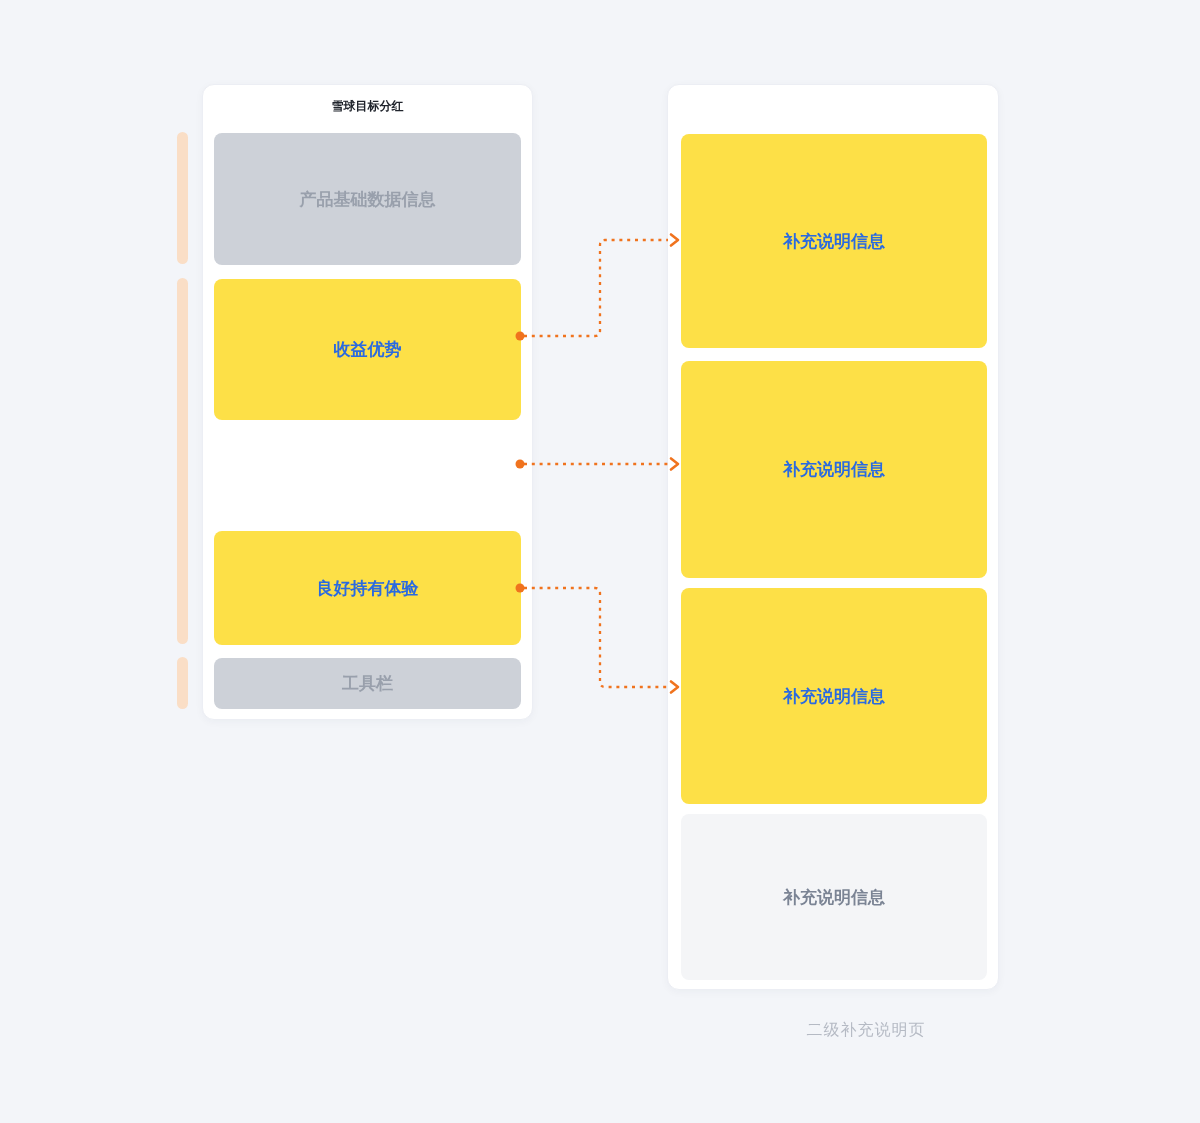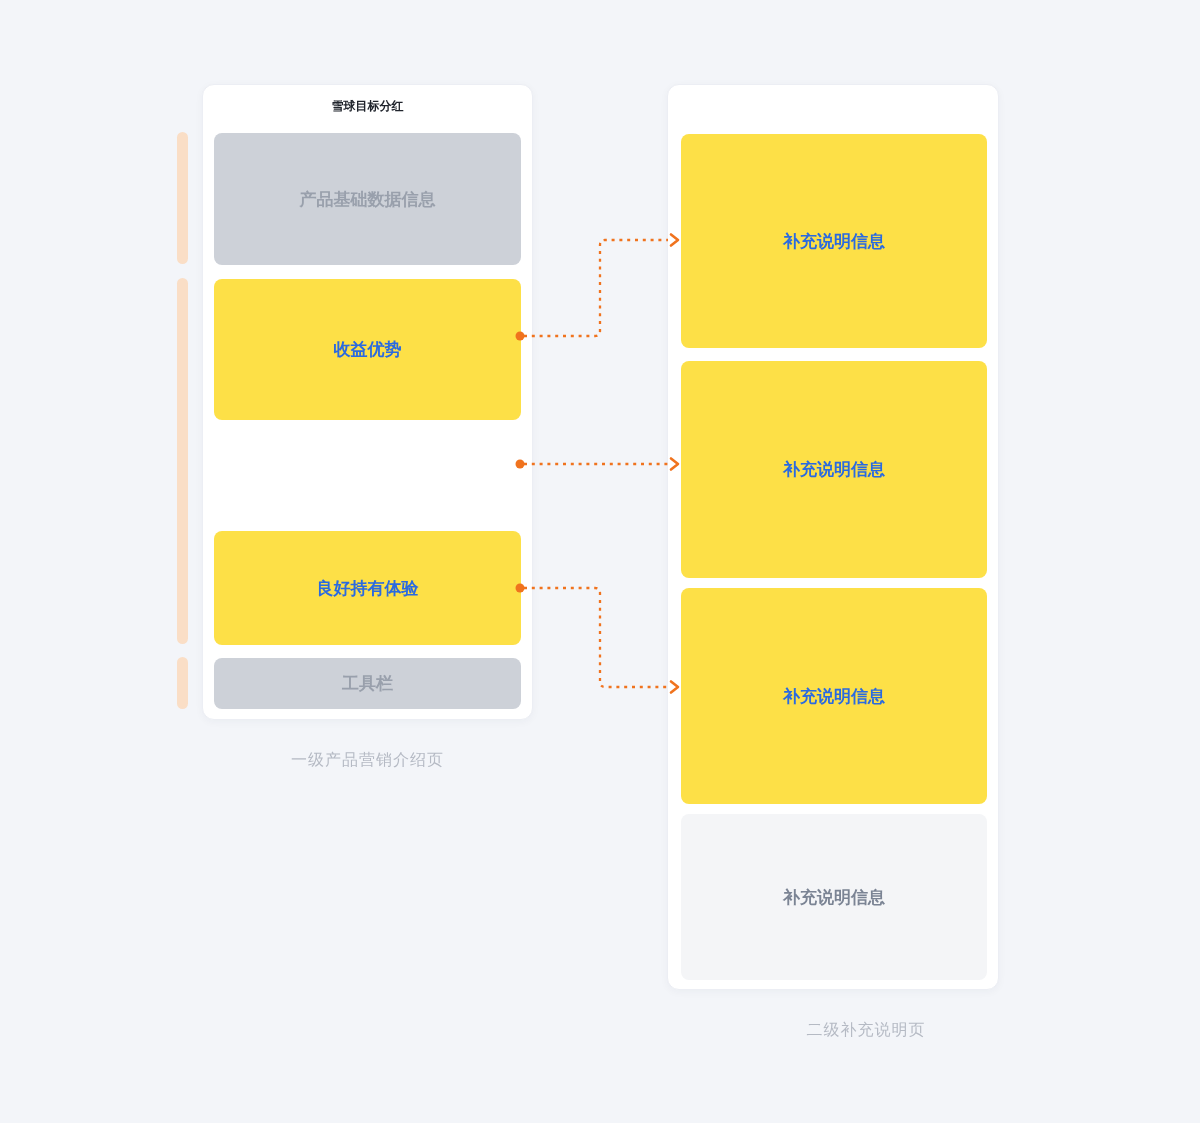--- a/index.html
+++ b/index.html
@@ -76,21 +76,20 @@
   <div class="accent-bar bar-1"></div>
   <div class="accent-bar bar-2"></div>
 
   <div class="panel panel-left">
     <div class="panel-title">雪球目标分红</div>
     <div class="block muted lb0">产品基础数据信息</div>
     <div class="block highlight lb1">收益优势</div>
     <div class="block muted lb4">工具栏</div>
     <div class="block highlight lb3">良好持有体验</div>
   </div>
-  <div class="caption caption-left">一级产品营销介绍页</div>
 
   <div class="panel panel-right">
     <div class="block highlight rb0">补充说明信息</div>
     <div class="block highlight rb1">补充说明信息</div>
     <div class="block highlight rb2">补充说明信息</div>
     <div class="block plain rb3">补充说明信息</div>
   </div>
   <div class="caption caption-right">二级补充说明页</div>
 
   <svg class="connector-layer" width="1200" height="1123" viewBox="0 0 1200 1123" fill="none" xmlns="http://www.w3.org/2000/svg">

